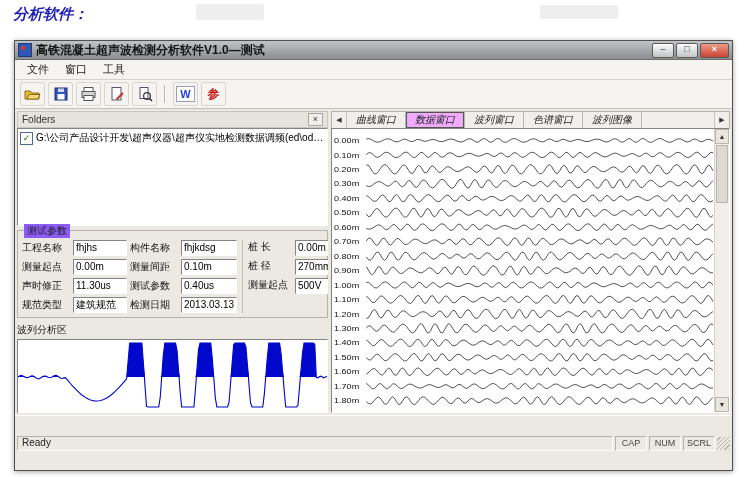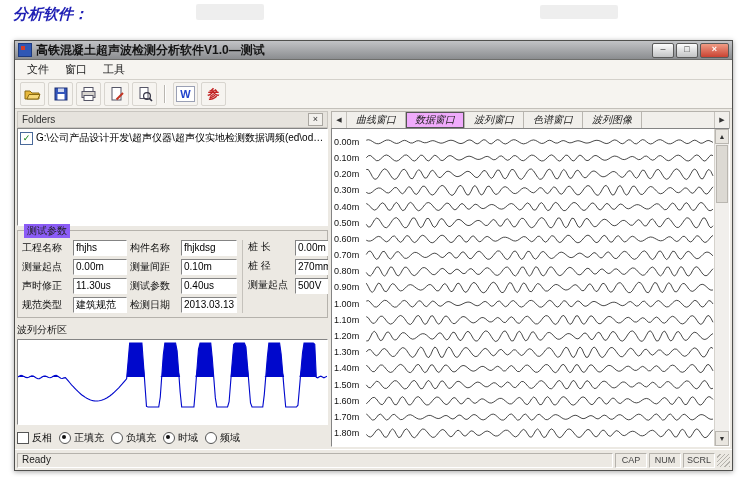--- a/index.html
+++ b/index.html
@@ -61,21 +61,21 @@
   .tarrow.rightend{margin-left:auto;border-left:1px solid #c5c2bc;border-right:none;}
   .tab{font-size:10px;padding:0 9px;border-right:1px solid #b9b6b0;display:flex;align-items:center;color:#222;white-space:nowrap;font-style:italic;}
   .tab.active{box-shadow:inset 0 0 0 1px #555;background:#f0abfc;}
   .wavebox{flex:1;position:relative;background:#fff;border:1px solid;border-color:#848484 #fff #fff #848484;min-height:0;}
   .wavesvg{position:absolute;left:0;top:0;width:calc(100% - 14px);height:100%;}
   .vscroll{position:absolute;right:0;top:0;bottom:0;width:14px;background:#f1efec;border-left:1px solid #d5d2cc;display:flex;flex-direction:column;}
   .sarrow{height:13px;font-size:7px;display:flex;align-items:center;justify-content:center;border:1px solid #b9b6b0;background:#e9e6e0;color:#333;flex:none;}
   .sthumb{height:56px;margin:1px;border:1px solid #b9b6b0;background:#dcd9d3;flex:none;}
   .strack{flex:1;}
 
-  .statusbar{height:18px;background:#ece9e3;border-top:1px solid #fff;display:flex;align-items:center;font-size:10px;padding:1px 2px;gap:2px;flex:none;}
+  .statusbar{height:18px;background:#ece9e3;border-top:1px solid #fff;display:flex;align-items:center;font-size:10px;padding:18px 2px;gap:2px;flex:none;}
   .ready{flex:1;padding-left:4px;height:13px;line-height:12px;border:1px solid;border-color:#b5b2ac #fff #fff #b5b2ac;color:#222;}
   .lock{width:30px;text-align:center;font-size:9px;height:13px;line-height:12px;border:1px solid;border-color:#b5b2ac #fff #fff #b5b2ac;color:#444;}
   .grip{width:13px;height:13px;background:repeating-linear-gradient(135deg,transparent 0 2px,#b5b2ac 2px 3px);}
 </style>
 </head>
 <body>
 
 <div class="page">
   <div class="heading">分析软件：</div>
   <div class="artifact a1"></div>

